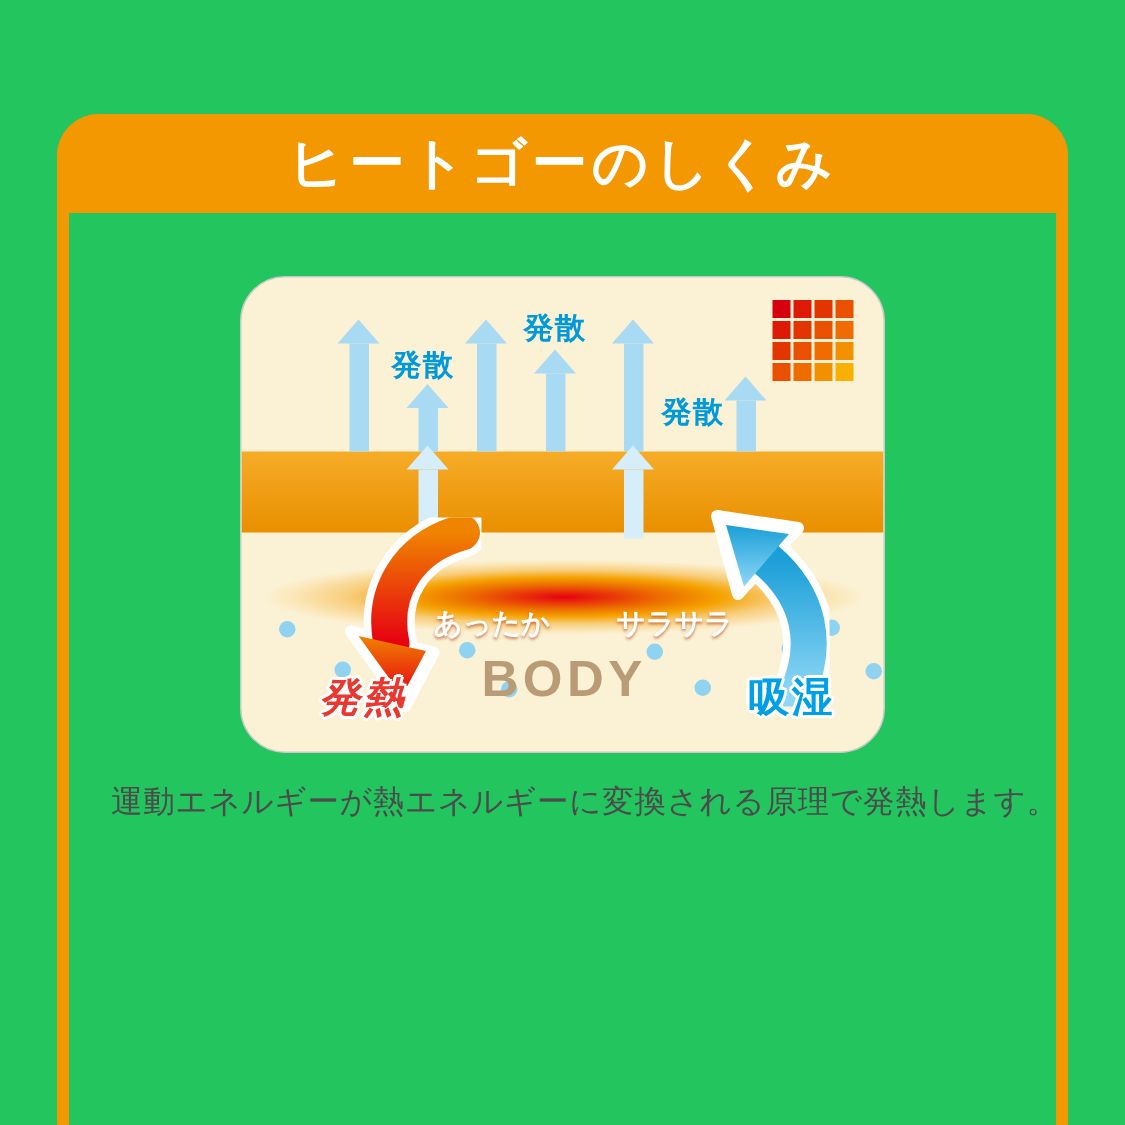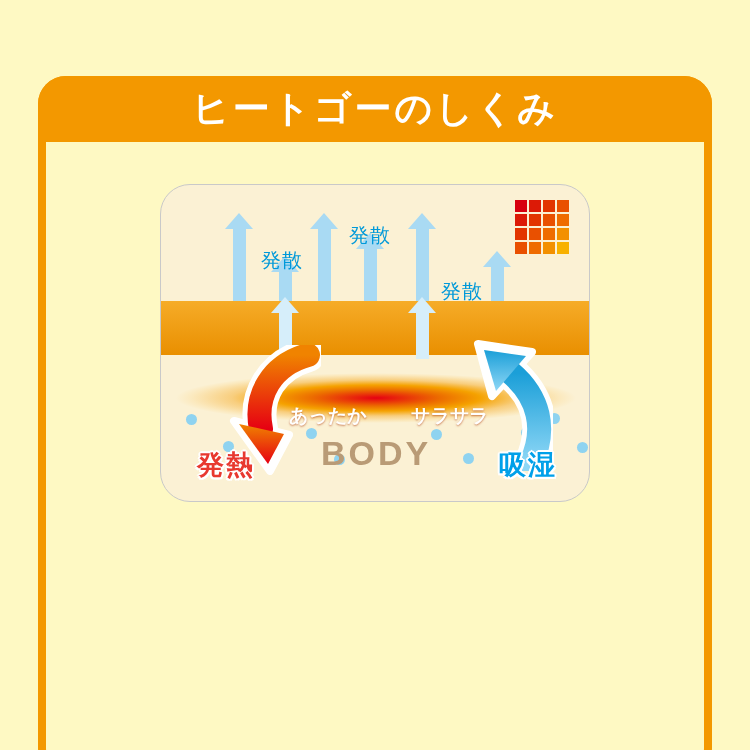--- a/index.html
+++ b/index.html
@@ -1,17 +1,17 @@
 <!DOCTYPE html>
 <html><head>
 <meta charset="utf-8">
 <style>
   html,body { margin:0; padding:0; background:#fff; }
   .page {
-    position:relative; width:750px; height:750px; background:#fef9c3; overflow:hidden;
+    position:relative; width:750px; height:750px; background:#22c55e; overflow:hidden;
     font-family:"Liberation Sans","DejaVu Sans",sans-serif;
   }
   
   .frame {
     position:absolute; left:38px; top:76px; width:674px; height:700px;
     border:8px solid #F39800; border-radius:28px; box-sizing:border-box;
   }
   .header-band {
     position:absolute; left:38px; top:76px; width:674px; height:66px;
     background:#F39800; border-radius:28px 28px 0 0;
@@ -36,22 +36,22 @@
     border-left:14px solid transparent; border-right:14px solid transparent;
     border-bottom:16px solid var(--c);
   }
   .up-arrow::after {
     content:""; display:block; width:13px; height:calc(100% - 16px);
     margin:0 auto; background:var(--c);
   }
   .up-arrow.thru { --c:#D6EEFA; z-index:4; }
 
   .evap-label {
-    position:absolute; z-index:6; font-size:20px; font-weight:normal;
-    color:#0099D9; letter-spacing:1px; white-space:nowrap;margin-top:17px;
+    position:absolute; z-index:6; font-size:20px; font-weight:bold;
+    color:#0099D9; letter-spacing:1px; white-space:nowrap;
   }
   
   .glow {
     position:absolute; left:15px; top:188px; width:400px; height:50px; z-index:3;
     border-radius:50%;
     background:radial-gradient(closest-side,#E60012 0%,#EC6C00 32%,#F5A200 52%,#F8CE7E 72%,#FBE9BE 92%,rgba(251,233,190,0) 100%);
   }
   .warm, .dry {
     position:absolute; z-index:6; color:#fff; font-size:19px; font-weight:bold;
     text-shadow:0 1px 2px rgba(170,50,0,0.6); white-space:nowrap;margin-top:19px;
@@ -62,21 +62,21 @@
   .body-label {
     position:absolute; left:160px; top:249px; z-index:4;
     color:#B99B76; font-size:34px; font-weight:bold; letter-spacing:3px;
   }
   .heat-label, .absorb-label {
     position:absolute; top:262px; z-index:7; font-size:27px; font-weight:bold;
     letter-spacing:2px; white-space:nowrap;
     text-shadow:2px 0 0 #fff,-2px 0 0 #fff,0 2px 0 #fff,0 -2px 0 #fff,
                 1.5px 1.5px 0 #fff,-1.5px 1.5px 0 #fff,1.5px -1.5px 0 #fff,-1.5px -1.5px 0 #fff;
   }
-  .heat-label   { left:36px;  color:#E8382F; }
+  .heat-label   { left:52px;  color:#E8382F;font-style:italic; }
   .absorb-label { left:338px; color:#00A0E9; }
 
   .dot {
     position:absolute; width:11px; height:11px; border-radius:50%;
     background:#8FD3F0; z-index:3;
   }
   .curve-arrow { position:absolute; z-index:5; }
 
   .pixel-grid {
     position:absolute; left:354px; top:15px; z-index:3;
@@ -179,15 +179,16 @@
         <div class="cell" style="background: rgb(239, 108, 0);"></div>
         <div class="cell" style="background: rgb(243, 144, 0);"></div>
         <div class="cell" style="background: rgb(233, 80, 0);"></div>
         <div class="cell" style="background: rgb(239, 108, 0);"></div>
         <div class="cell" style="background: rgb(243, 144, 0);"></div>
         <div class="cell" style="background: rgb(248, 177, 0);"></div>
       </div>
   </div>
 
   <div class="description">
+    <p>運動エネルギーが熱エネルギーに変換される原理で発熱します。</p>
   </div>
 
 </div>
 
 </body></html>

